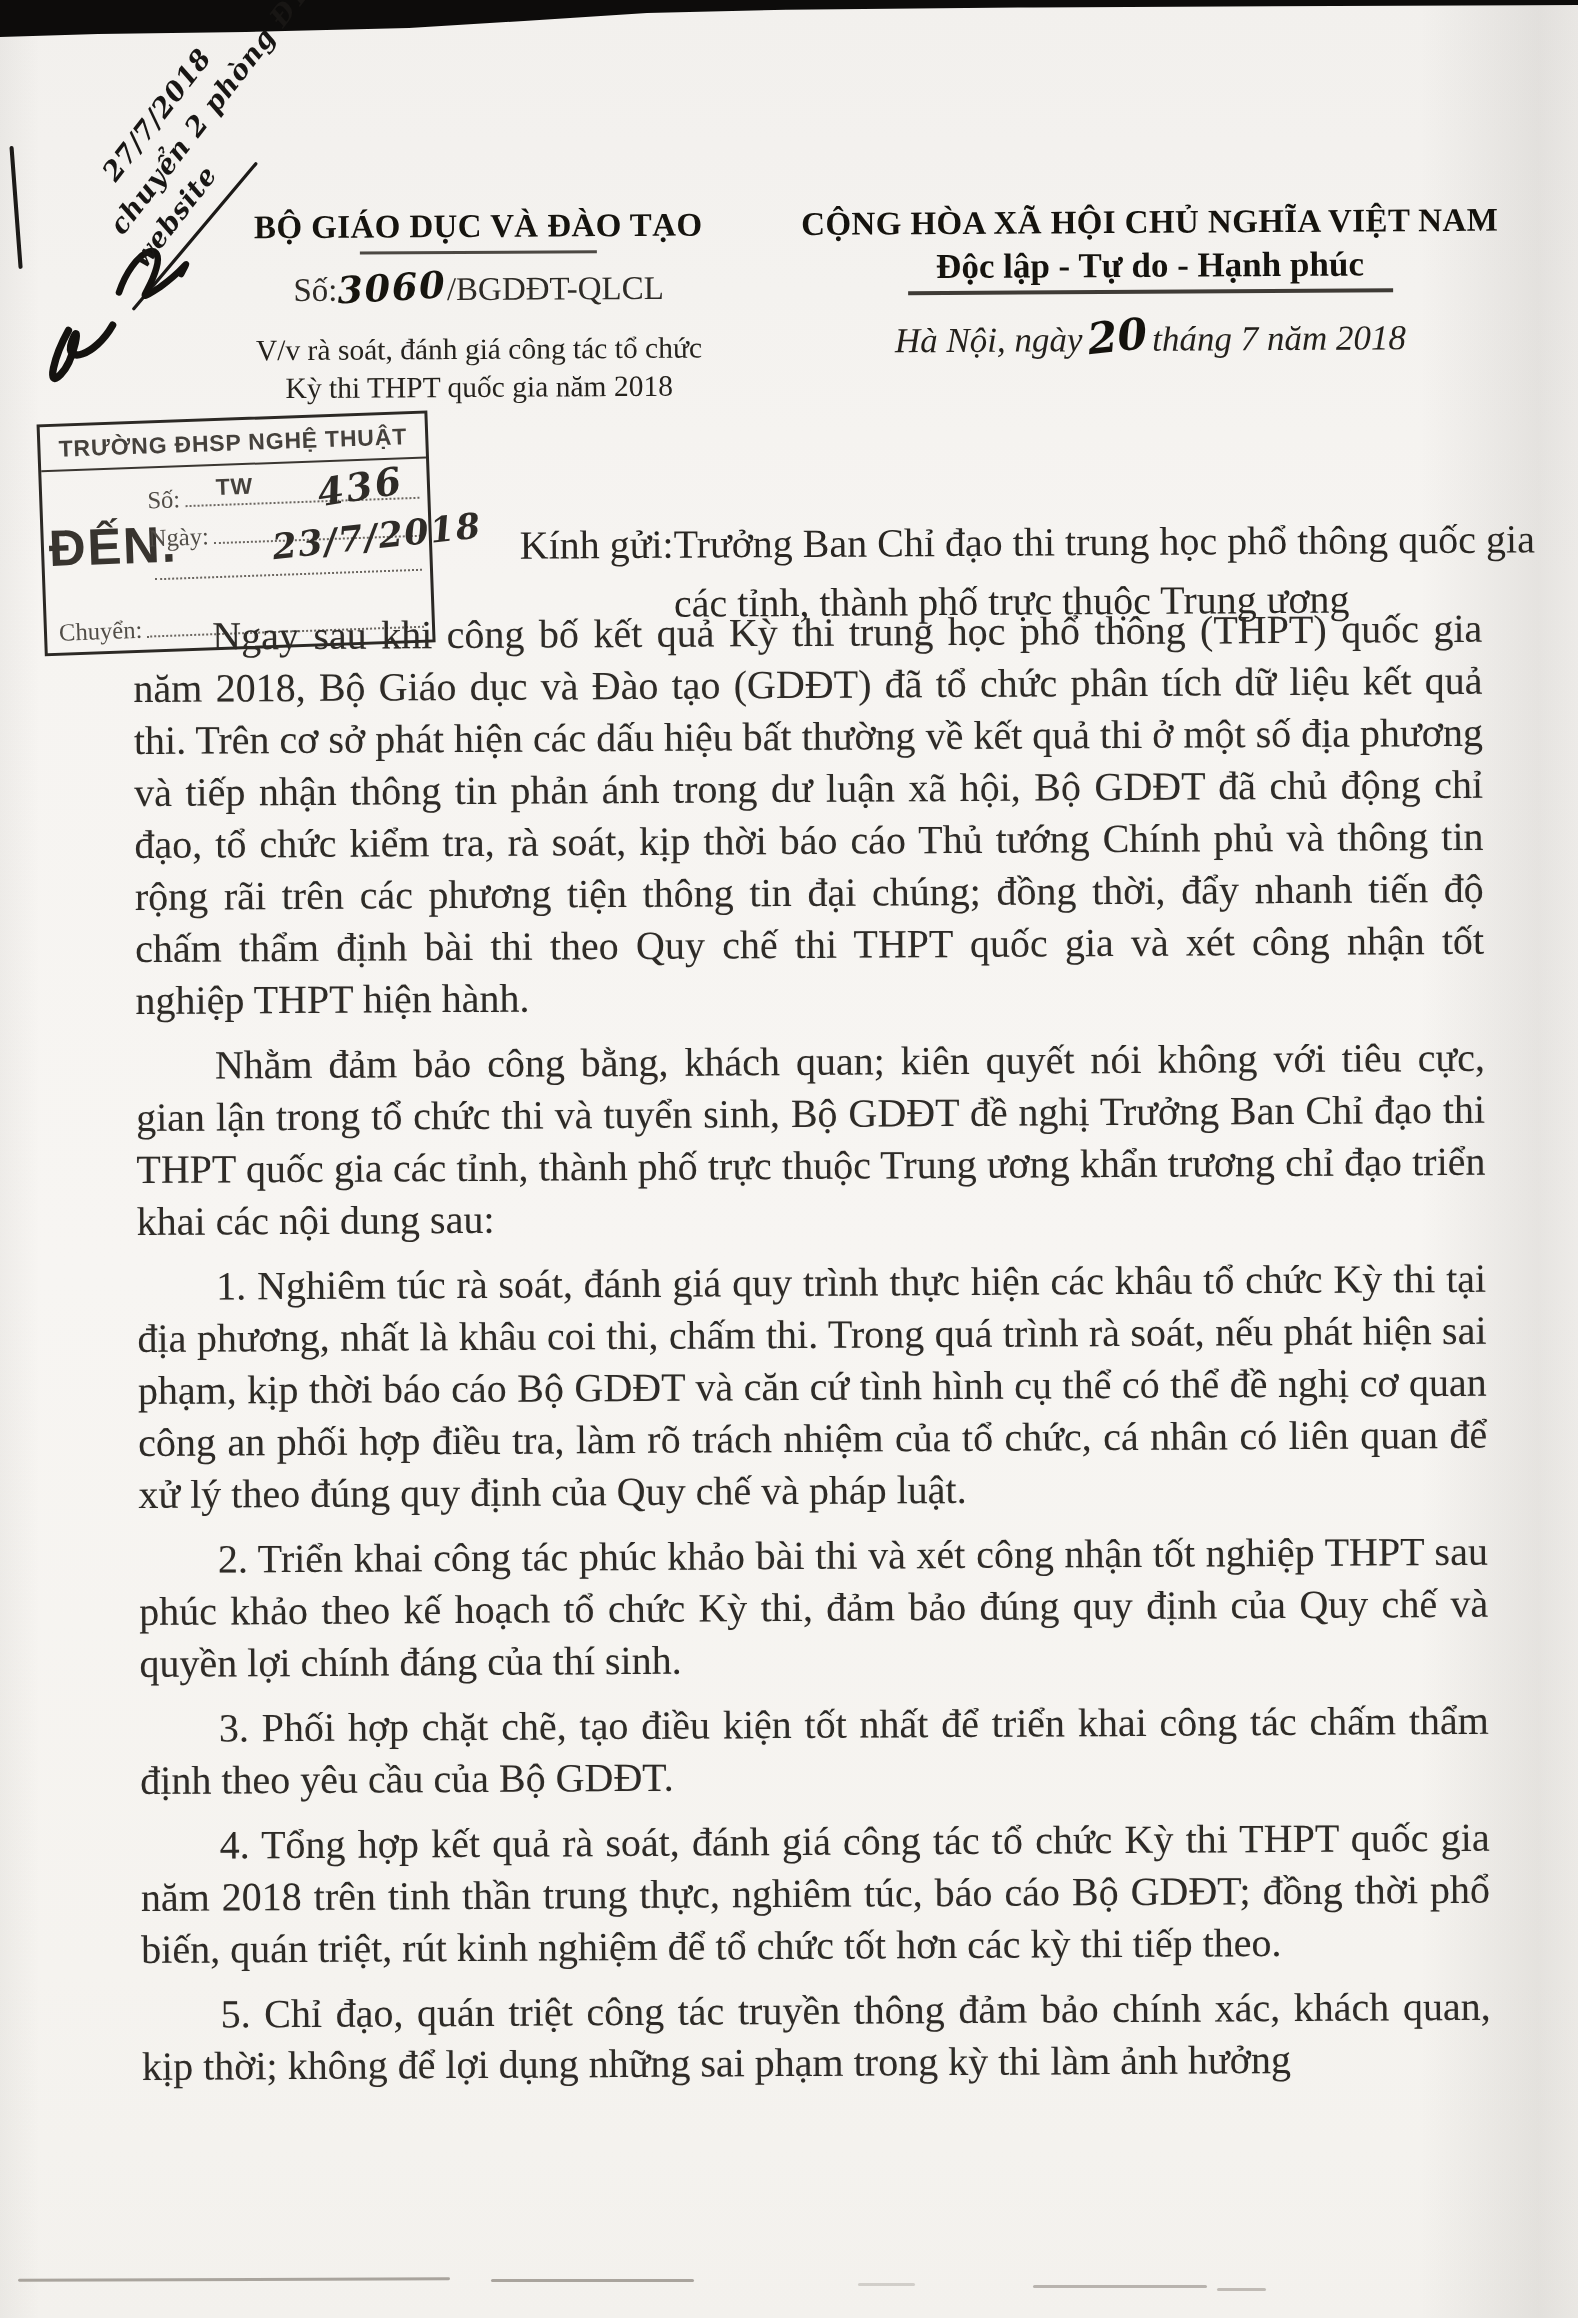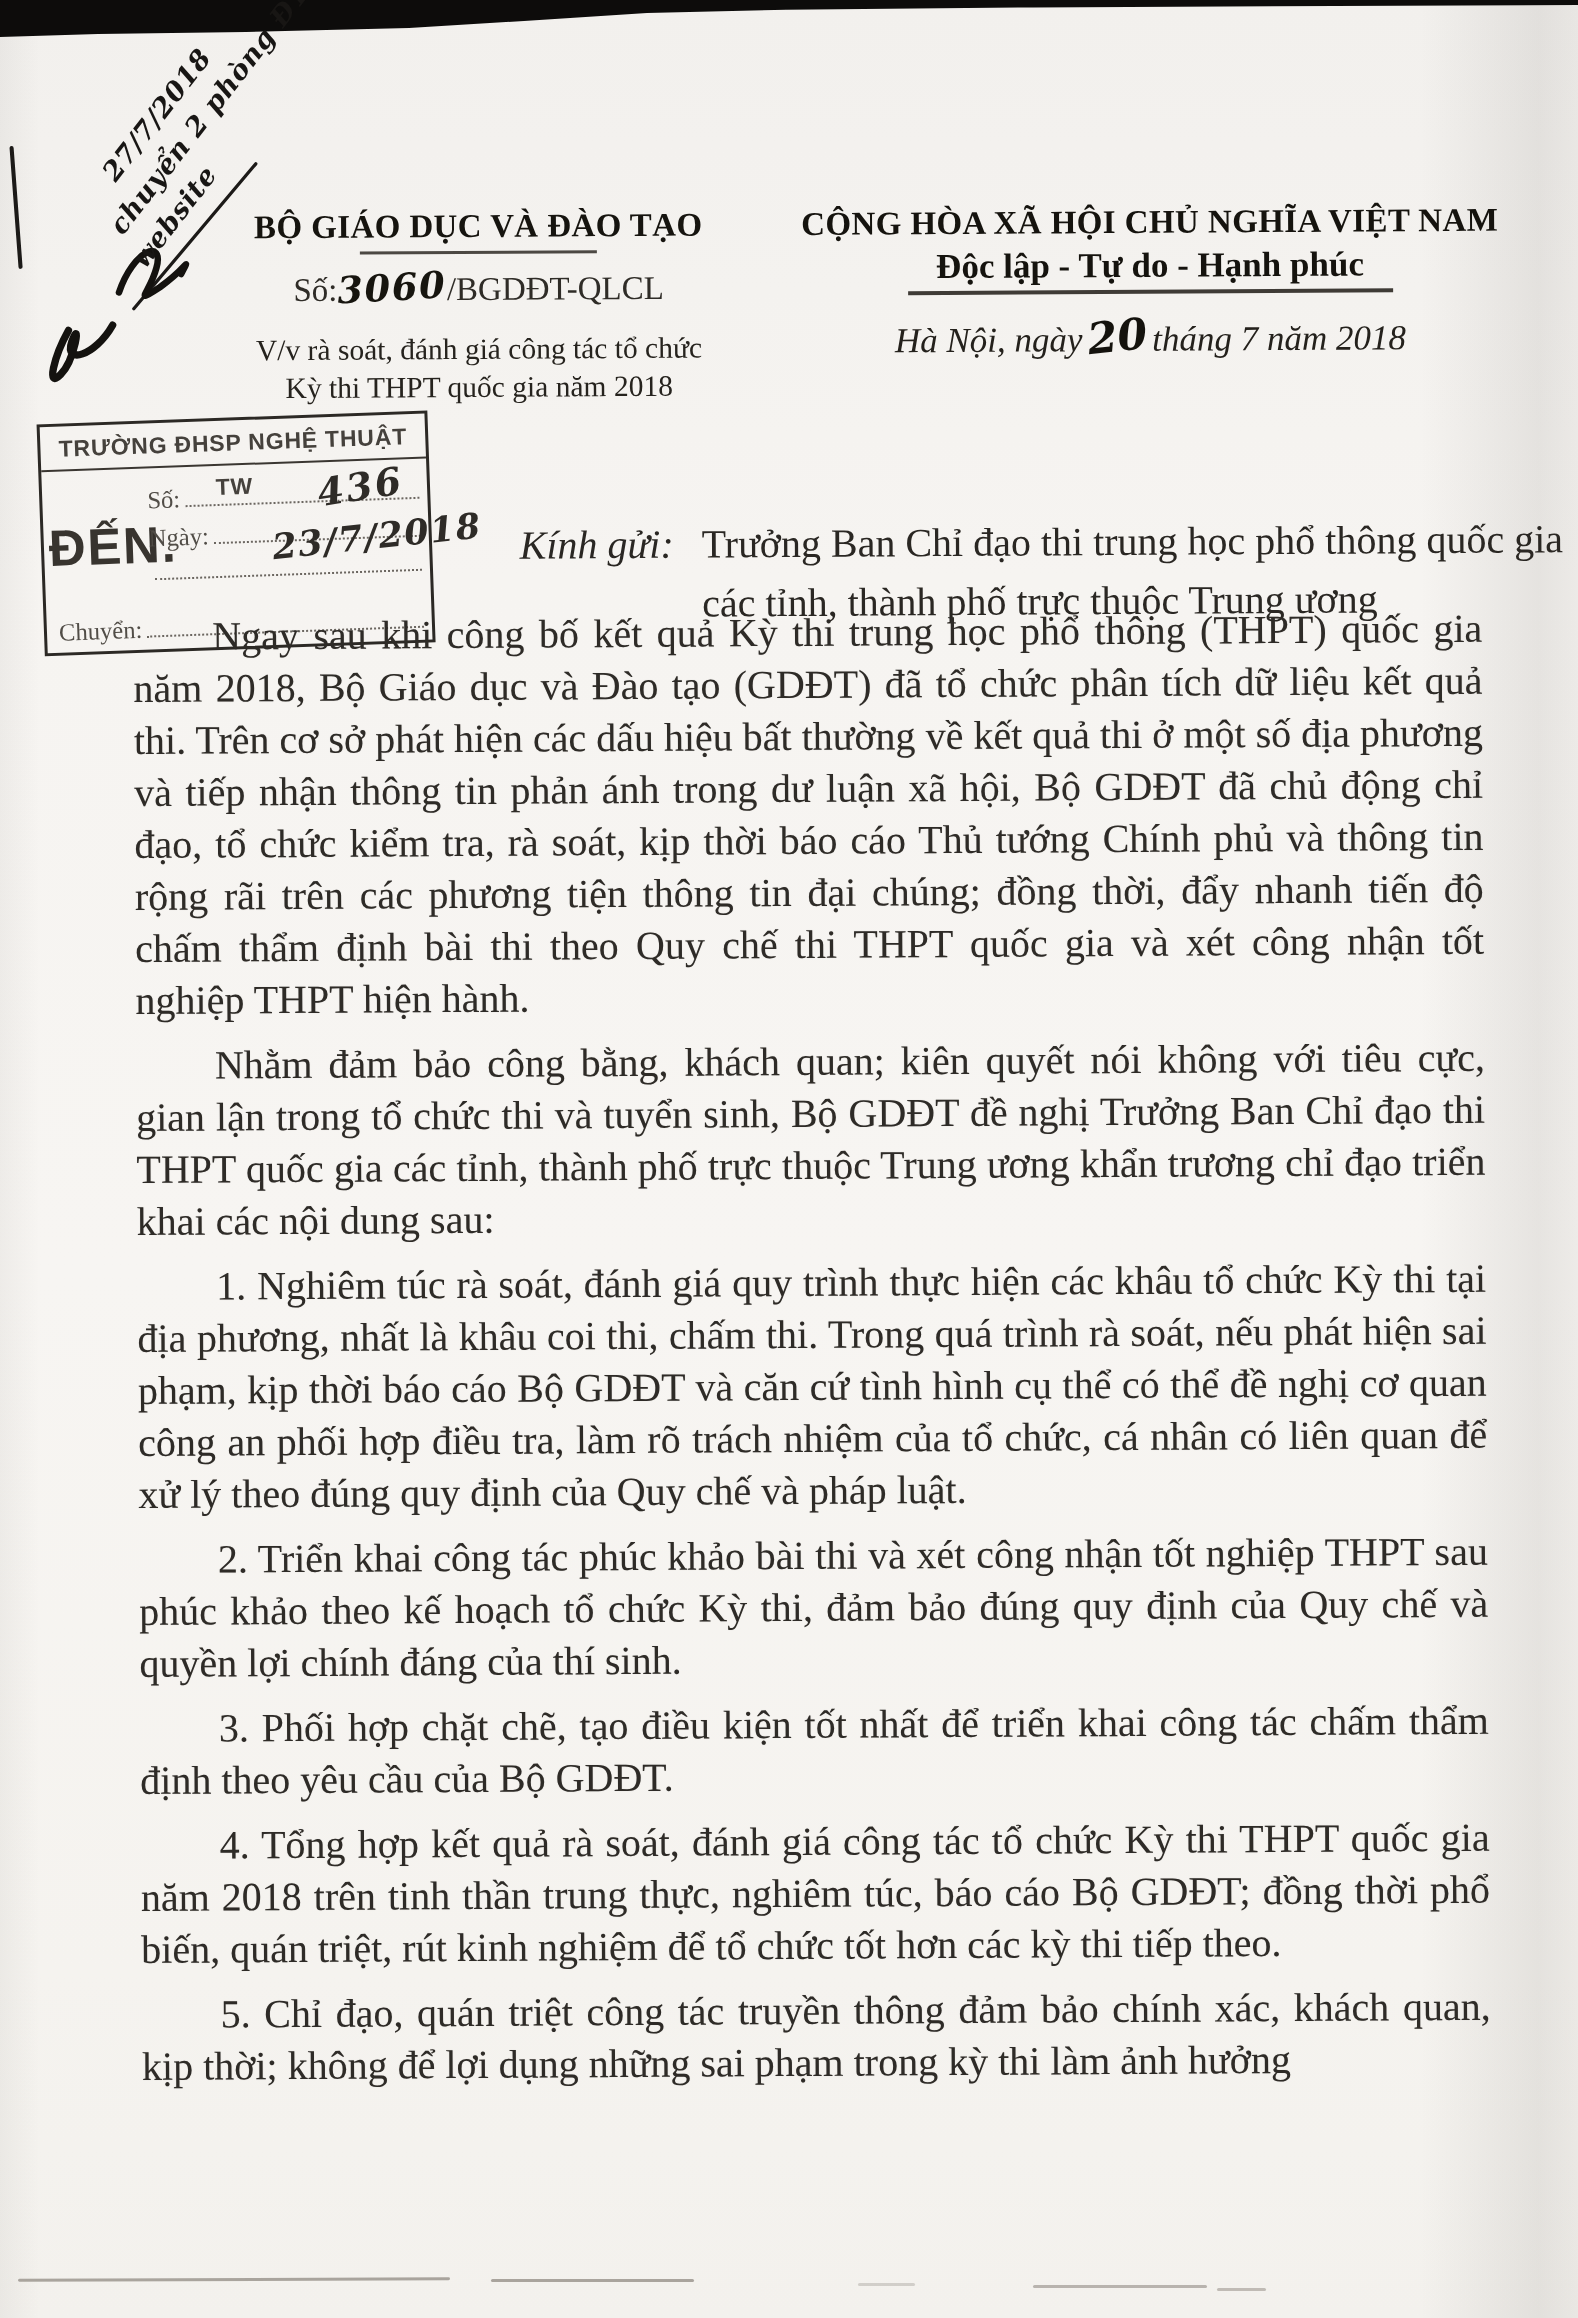--- a/index.html
+++ b/index.html
@@ -47,21 +47,21 @@
   .stamp-rows{position:absolute;left:105px;top:8.2px;right:8.2px;}
   .srow{display:flex;align-items:flex-end;height:38px;font-family:"Liberation Serif",serif;font-size:24.6px;color:#514d47;}
   .srow .leader{flex:1;border-bottom:2.5px dotted #6b6660;margin:0 0 6.5px 4.9px;height:0.8px;}
   .srow.full{height:34px;}
   .srow.chuyen{position:absolute;left:-93px;right:0;top:129px;}
   .hw-stamp{position:absolute;font-family:"DejaVu Serif",serif;font-style:italic;font-weight:bold;color:#2e2b27;}
   .hw-so{left:170px;top:-4.9px;font-size:38px;transform:rotate(-7deg);letter-spacing:2.5px;}
   .hw-ngay{left:123px;top:47px;font-size:35px;transform:rotate(-4deg);letter-spacing:1.6px;}
   
   .salute{position:absolute;left:522px;top:514px;display:flex;font-size:40px;line-height:59px;color:#2a2723;}
-  .salute .klabel{margin-right:28px;white-space:nowrap;font-style:italic;}
+  .salute .klabel{white-space:nowrap;}
   .salute .recipient{width:868px;}
   
   .body-text{position:absolute;left:135px;top:607px;width:1349px;font-size:40px;line-height:52px;
     text-align:justify;color:#2e2b27;text-shadow:0 0 0.8px rgba(46,43,39,.25);}
   .body-text p{margin:0 0 13px 0;text-indent:79px;}
   
   .fold i{position:absolute;display:block;height:2.5px;background:#a9a49d;border-radius:1.6px;}
   .fold .s1{left:18px;top:2278px;width:432px;transform:rotate(-.2deg);}
   .fold .s2{left:491px;top:2279px;width:203px;}
   .fold .s3{left:858px;top:2283px;width:57px;opacity:.45;}

